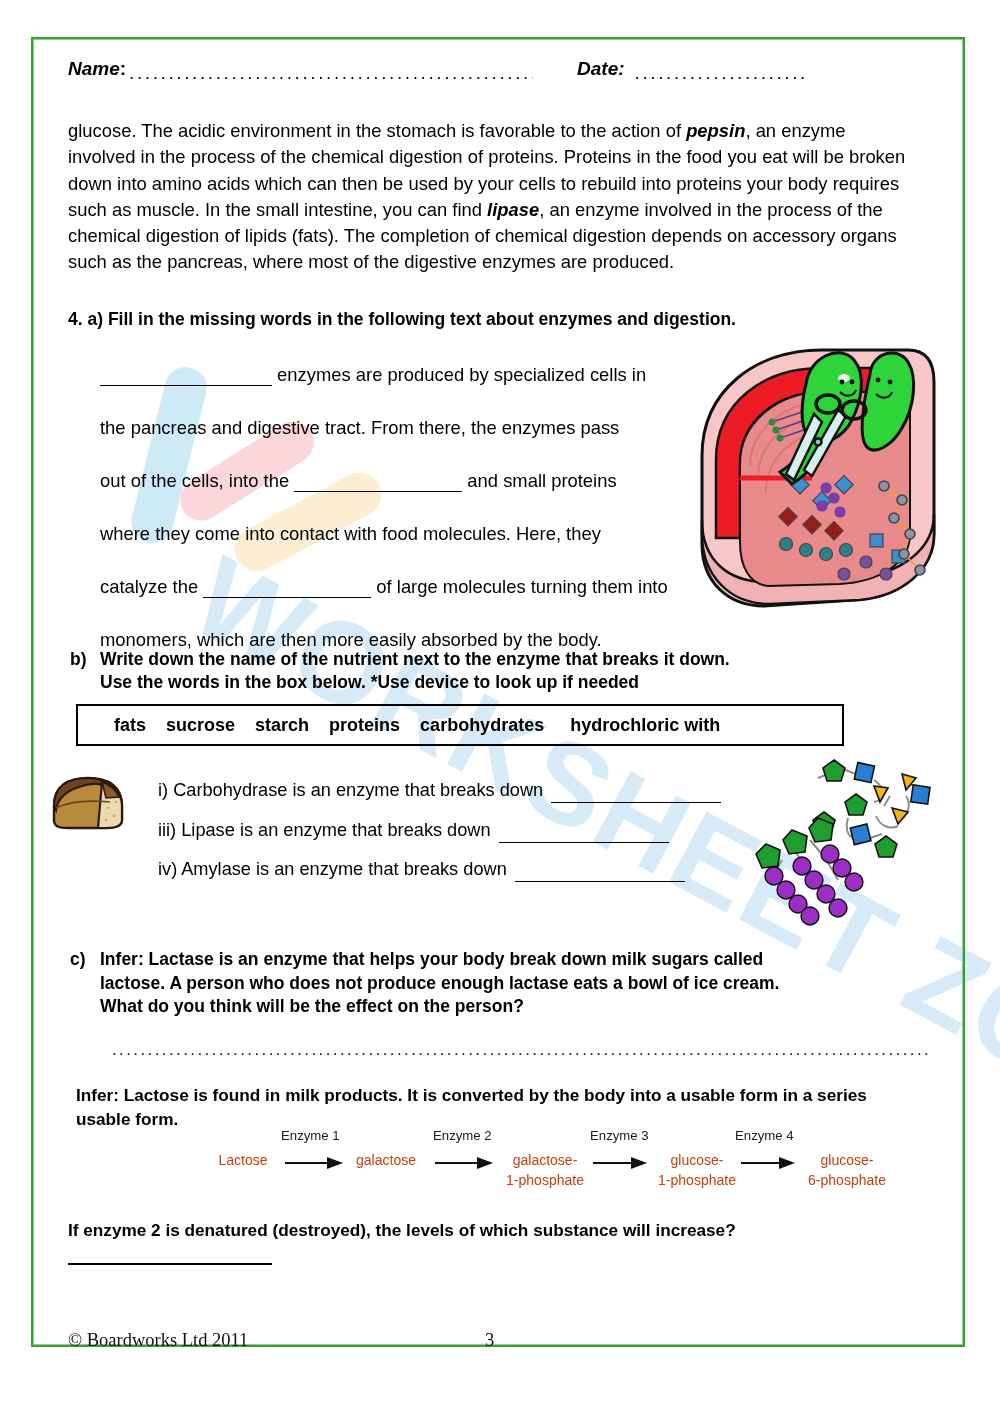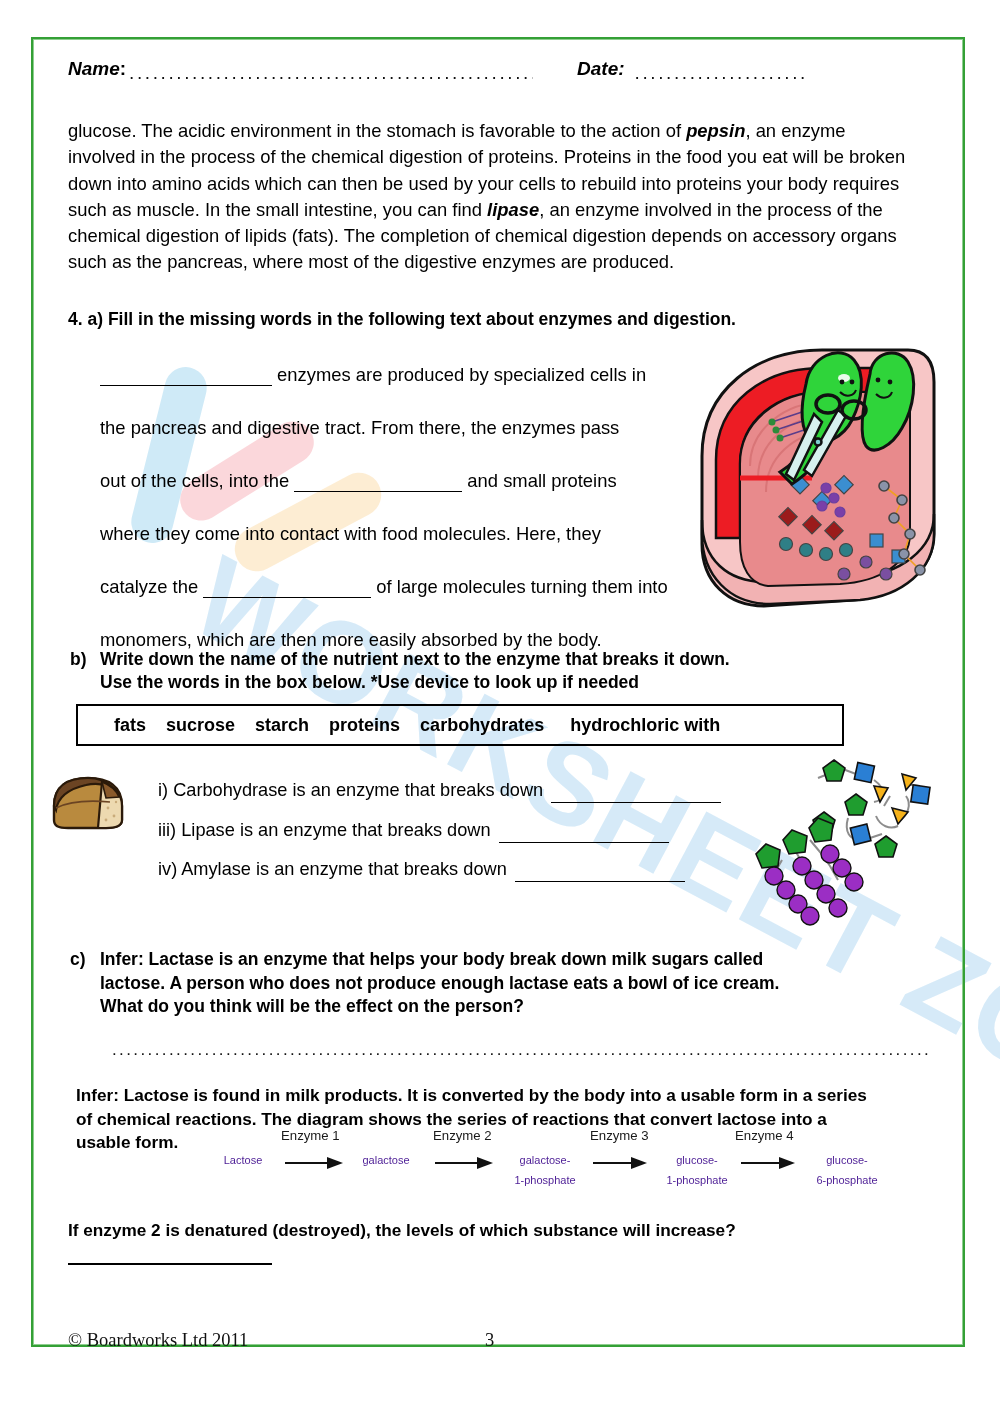--- a/index.html
+++ b/index.html
@@ -293,22 +293,22 @@
   #reaction-diagram {
     position: absolute;
     left: 205px;
     top: 1128px;
     width: 700px;
     height: 78px;
     font-family: "Liberation Sans", sans-serif;
   }
   .rx-node {
     position: absolute;
-    font-size: 11px;
-    color: #4c1d95;
+    font-size: 14px;
+    color: #c2410c;
     text-align: center;
     line-height: 20px;
     white-space: nowrap;
   }
   .rx-enzyme {
     position: absolute;
     font-size: 13.2px;
     color: #1a1a1a;
     white-space: nowrap;
     font-weight: normal;
@@ -571,21 +571,20 @@
   <div id="q4c">
     <span class="marker">c)</span>
     <div>Infer: Lactase is an enzyme that helps your body break down milk sugars called</div>
     <div>lactose. A person who does not produce enough lactase eats a bowl of ice cream.</div>
     <div>What do you think will be the effect on the person?</div>
   </div>
   <div id="q4c-answer-dots">.................................................................................................................................</div>
 
   <div id="infer-para">
     <div>Infer: Lactose is found in milk products. It is converted by the body into a usable form in a series</div>
-    <div>of chemical reactions. The diagram shows the series of reactions that convert lactose into a</div>
     <div>usable form.</div>
   </div>
 
   <div id="reaction-diagram">
     <div class="rx-enzyme" style="left:76px;  top:0px;text-align:center;">Enzyme 1</div>
     <div class="rx-enzyme" style="left:228px; top:0px;">Enzyme 2</div>
     <div class="rx-enzyme" style="left:385px; top:0px;">Enzyme 3</div>
     <div class="rx-enzyme" style="left:530px; top:0px;">Enzyme 4</div>
 
     <div class="rx-node" style="left:0px;   top:22px; width:76px;">

